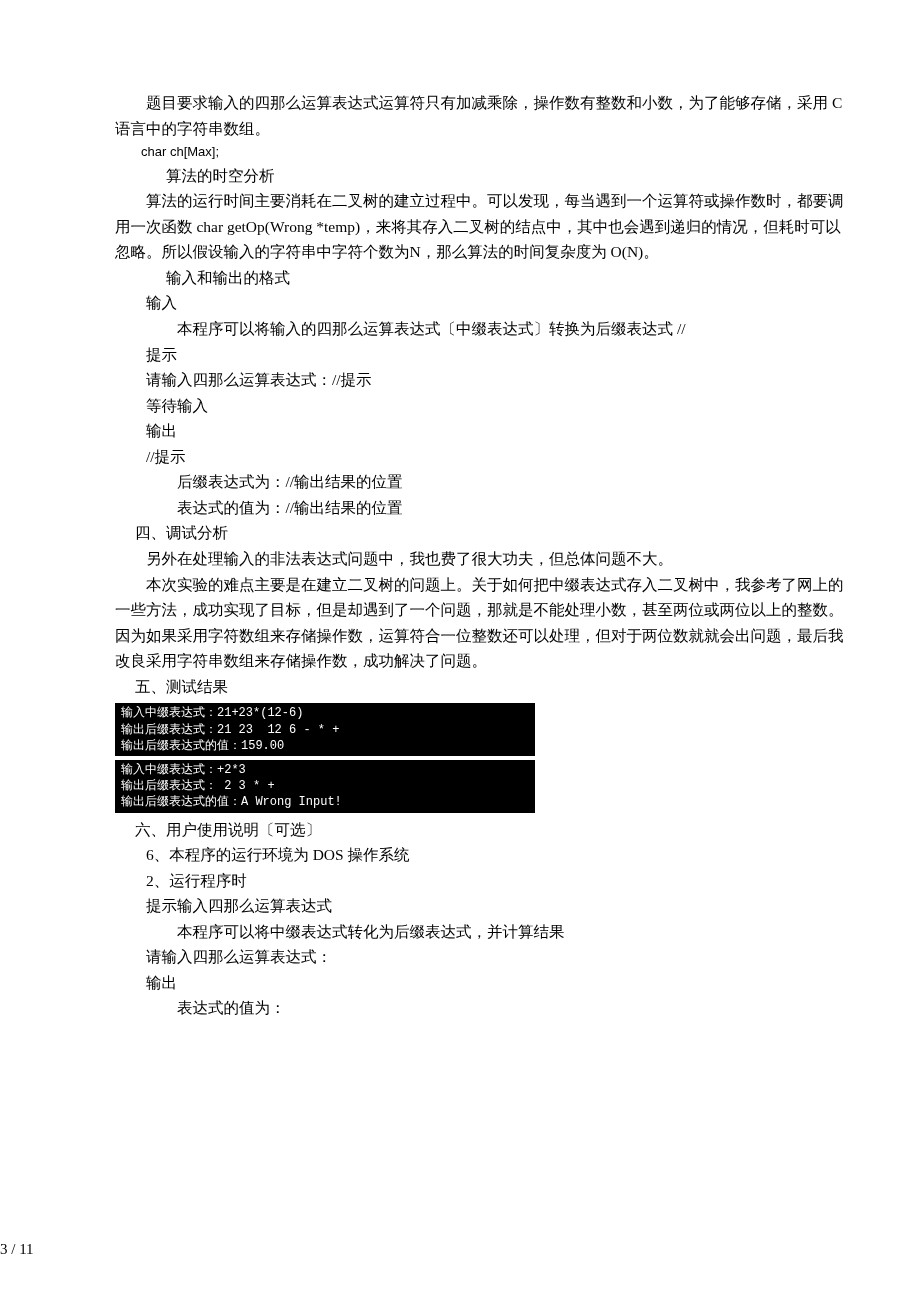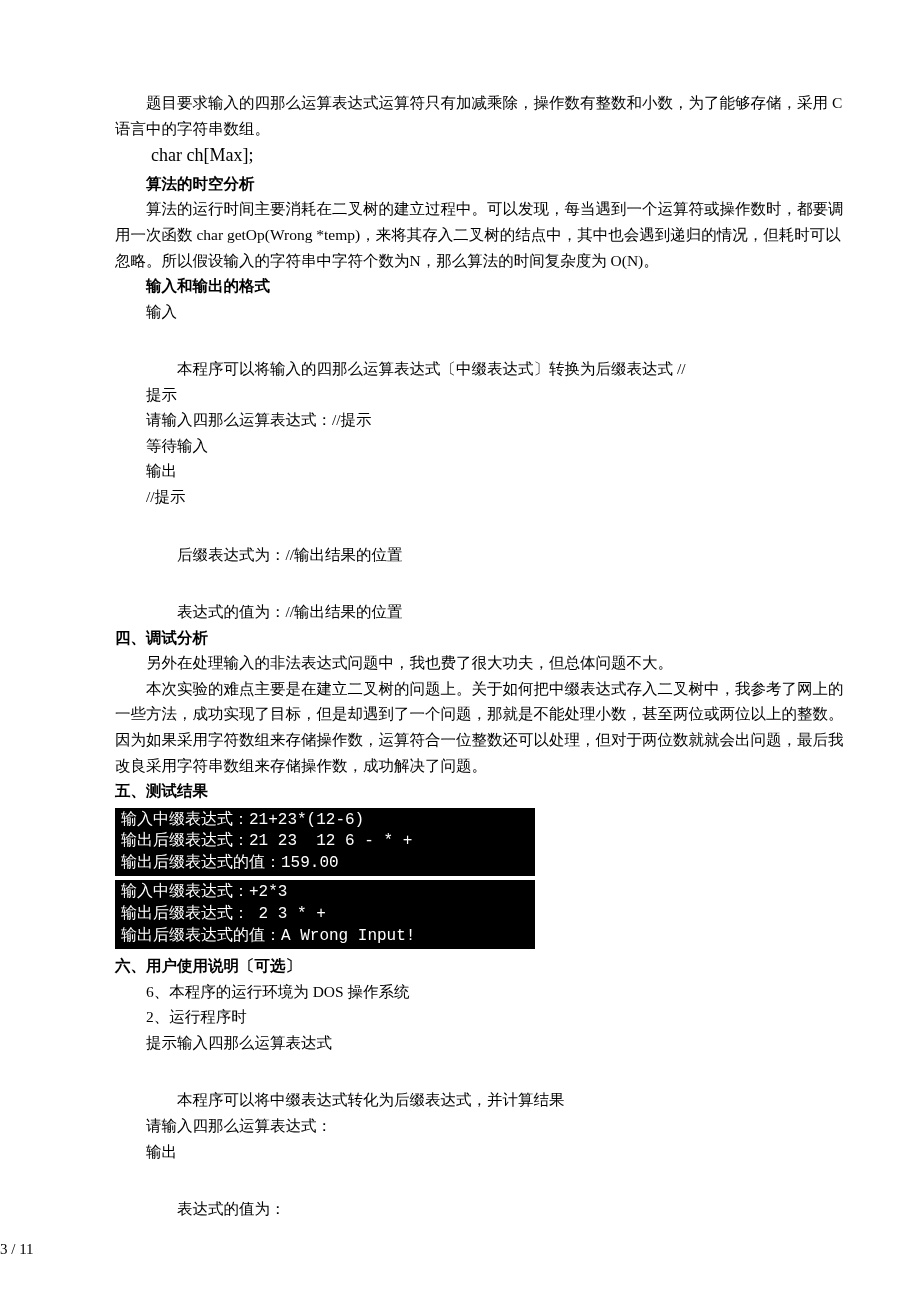--- a/index.html
+++ b/index.html
@@ -12,29 +12,29 @@
   }
   .page {
     width: 920px;
     min-height: 1302px;
     margin: 0 auto;
     padding: 90px 64px 40px 115px;
     box-sizing: border-box;
     position: relative;
   }
   .para { text-indent: 2em; }
-  .bold { font-weight: bold; }
+  .bold { font-weight: normal; margin-left: 20px; }
   .indent1 { padding-left: 2em; }
-  .indent2 { padding-left: 4em; margin-top: 32px; }
-  .mono { font-family: Liberation Serif, serif; font-size: 18px; }
+  .indent2 { padding-left: 4em; }
+  .mono { font-family: Liberation Sans, sans-serif; font-size: 13px; }
   .console {
     background: #000;
     color: #fff;
     font-family: "SimSun", "NSimSun", "Courier New", monospace;
-    font-size: 16px;
+    font-size: 12px;
     padding: 2px 6px;
     margin: 4px 0;
     width: 408px;
     line-height: 1.35;
     white-space: pre;
   }
   .footer {
     position: absolute;
     bottom: 40px;
     left: 0; right: 0;

